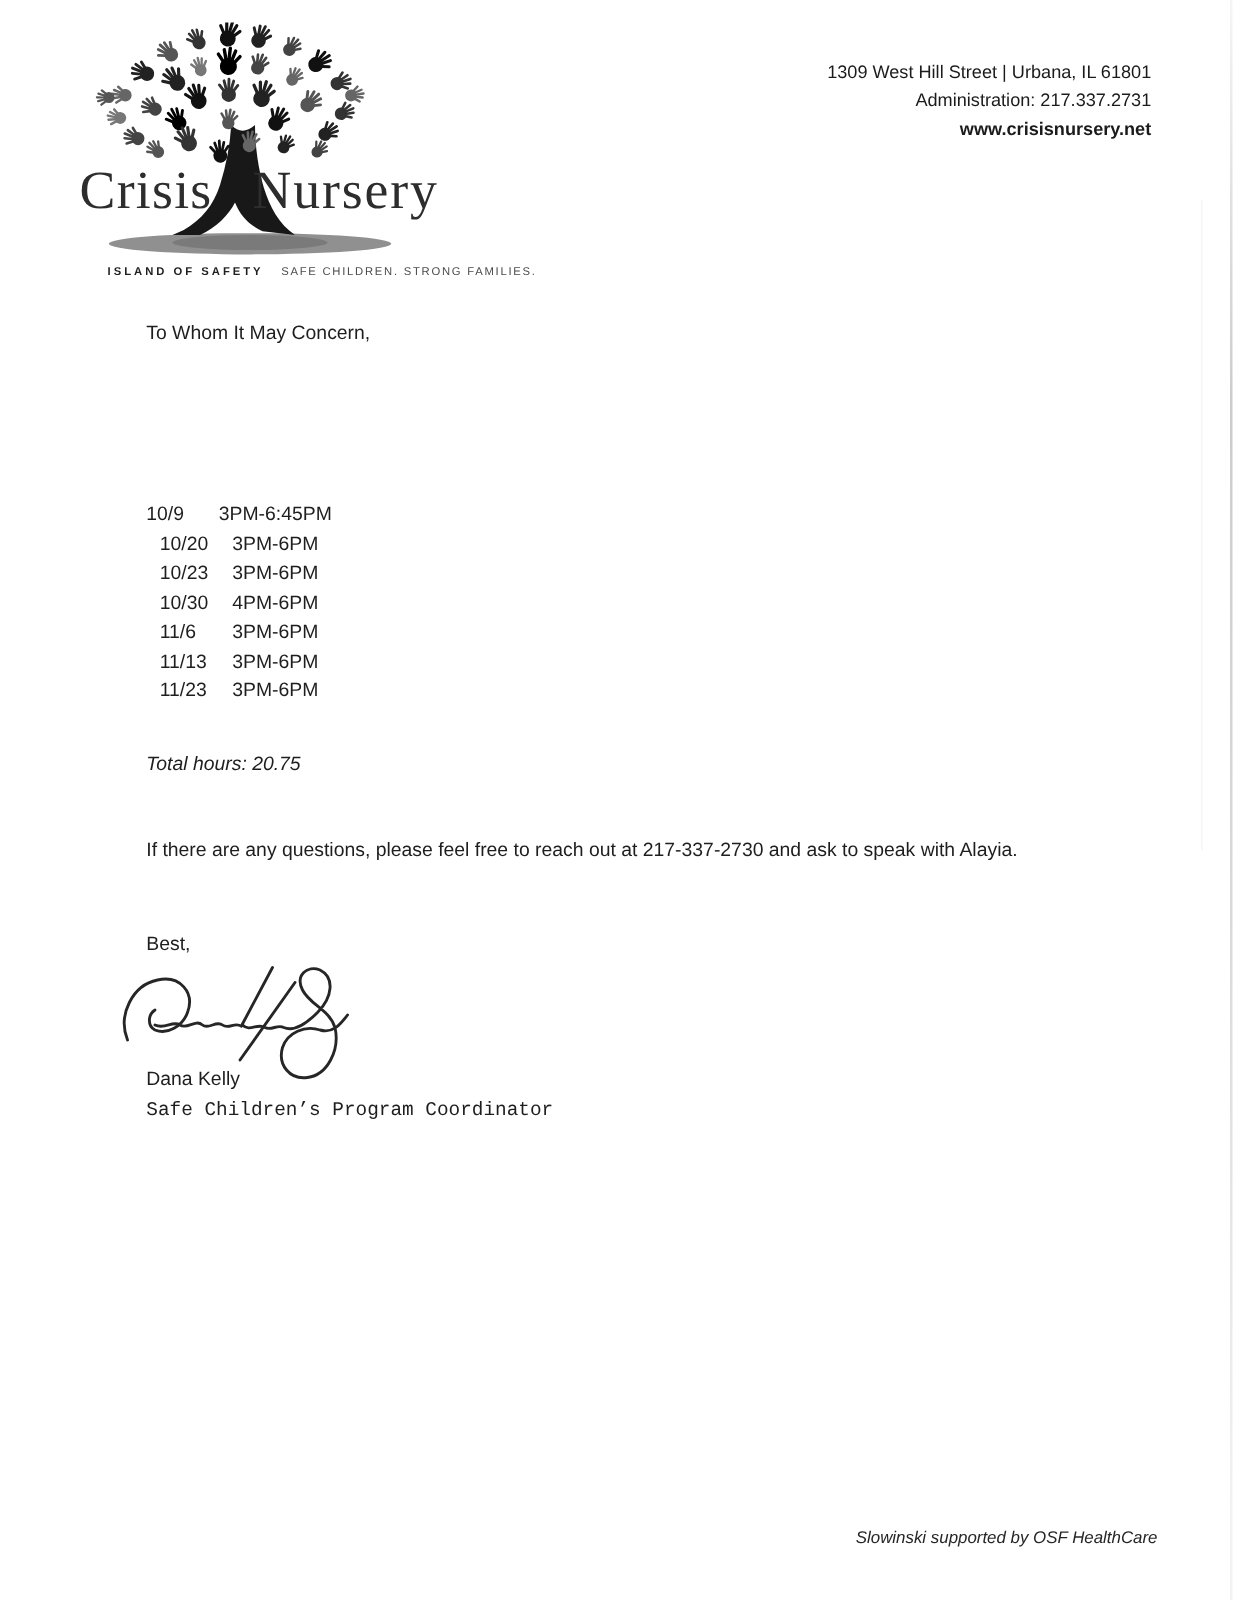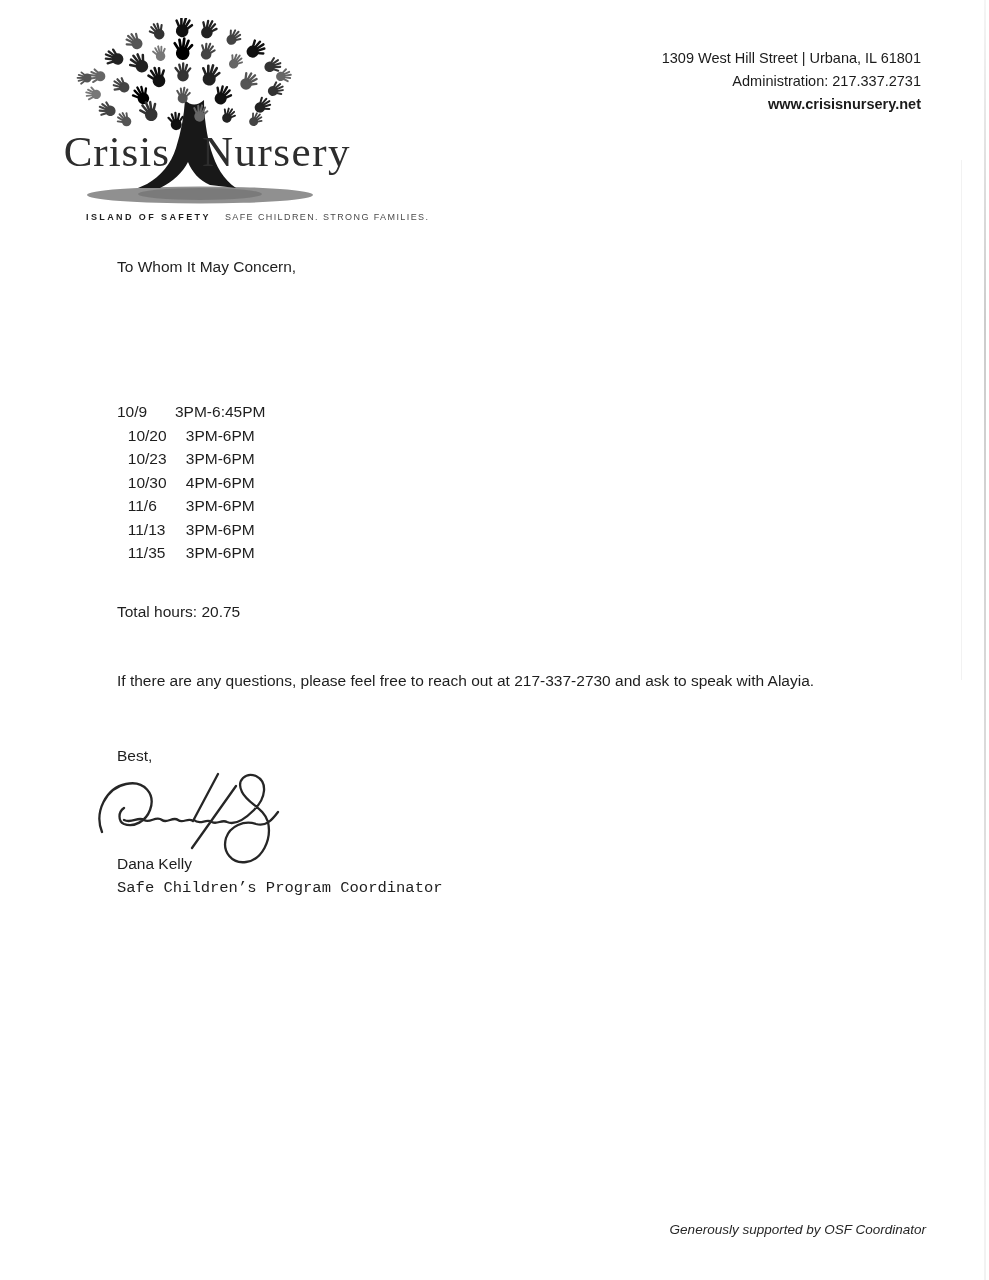--- a/index.html
+++ b/index.html
@@ -17,21 +17,21 @@
   .logo-tagline .tag-bold { font-weight:bold; letter-spacing:2.4px; color:#1f1f1f; margin-right:14px; }
   .contact-block { position:absolute; top:47px; right:68px; text-align:right;
     font-size:14.5px; line-height:23px; color:#1b1b1b; }
   .contact-block .site { font-weight:bold; }
   
   .salutation { position:absolute; left:117px; top:258px; font-size:15.5px; }
   .intro      { position:absolute; left:117px; top:330px; font-size:15.5px; }
   .schedule   { position:absolute; left:117px; top:400px; font-size:15.5px; line-height:23.5px; }
   .srow { display:flex;justify-content:center; }
   .sdate { width:58px; }
-  .total      { position:absolute; left:117px; top:603px; font-size:15.5px; }
+  .total      { position:absolute; left:117px; top:603px; font-size:15.5px;font-style:italic; }
   .questions  { position:absolute; left:117px; top:672px; font-size:15.5px; white-space:nowrap; }
   .closing    { position:absolute; left:117px; top:747px; font-size:15.5px; }
   .signature  { position:absolute; left:96px;  top:760px; }
   .signer-name  { position:absolute; left:117px; top:855px; font-size:15.5px; }
   .signer-title { position:absolute; left:117px; top:879px; font-size:15.5px;font-family:Liberation Mono, monospace; }
   .footer-credit { position:absolute; right:63px; top:1222px;
     font-style:italic; font-size:13.5px; color:#262626; }
   
   .scan-line { position:absolute; left:984px; top:0; width:1.5px; height:1280px;
     background:linear-gradient(to bottom, rgba(0,0,0,.04), rgba(0,0,0,.20) 25%,
@@ -136,21 +136,21 @@
     </div>
     <div class="srow">
       <span class="sdate">11/6</span>
       <span class="stime">3PM-6PM</span>
     </div>
     <div class="srow">
       <span class="sdate">11/13</span>
       <span class="stime">3PM-6PM</span>
     </div>
     <div class="srow">
-      <span class="sdate">11/35</span>
+      <span class="sdate">11/23</span>
       <span class="stime">3PM-6PM</span>
     </div>
   </div>
 
   <div class="total">Total hours: 20.75</div>
   <div class="questions">If there are any questions, please feel free to reach out at 217-337-2730 and ask to speak with Alayia.</div>
   <div class="closing">Best,</div>
 
   <svg class="signature" width="190" height="118" viewBox="0 0 190 118">
     <path fill="none" stroke="#262626" stroke-width="2.3" stroke-linecap="round" stroke-linejoin="round" d="M6,72 C-2,52 10,28 30,24 C48,20 60,34 54,50 C50,61 38,68 28,64 C22,61 22,52 28,48
@@ -158,17 +158,17 @@
          M96,88 L140,26
          M98,60 C104,66 110,58 116,62 C121,65 126,59 131,62 C140,66 150,58 158,50
          C170,38 172,22 160,16 C150,12 140,20 146,32 C152,44 168,48 172,62
          C176,80 166,100 150,102 C136,104 126,92 130,78 C134,66 148,60 160,64
          C170,67 176,60 182,52"></path>
   </svg>
 
   <div class="signer-name">Dana Kelly</div>
   <div class="signer-title">Safe Children’s Program Coordinator</div>
 
-  <div class="footer-credit">Generously supported by OSF Coordinator</div>
+  <div class="footer-credit">Slowinski supported by OSF HealthCare</div>
 
   <div class="scan-line"></div>
   <div class="scan-line-faint"></div>
 </div>
 
 </body></html>

